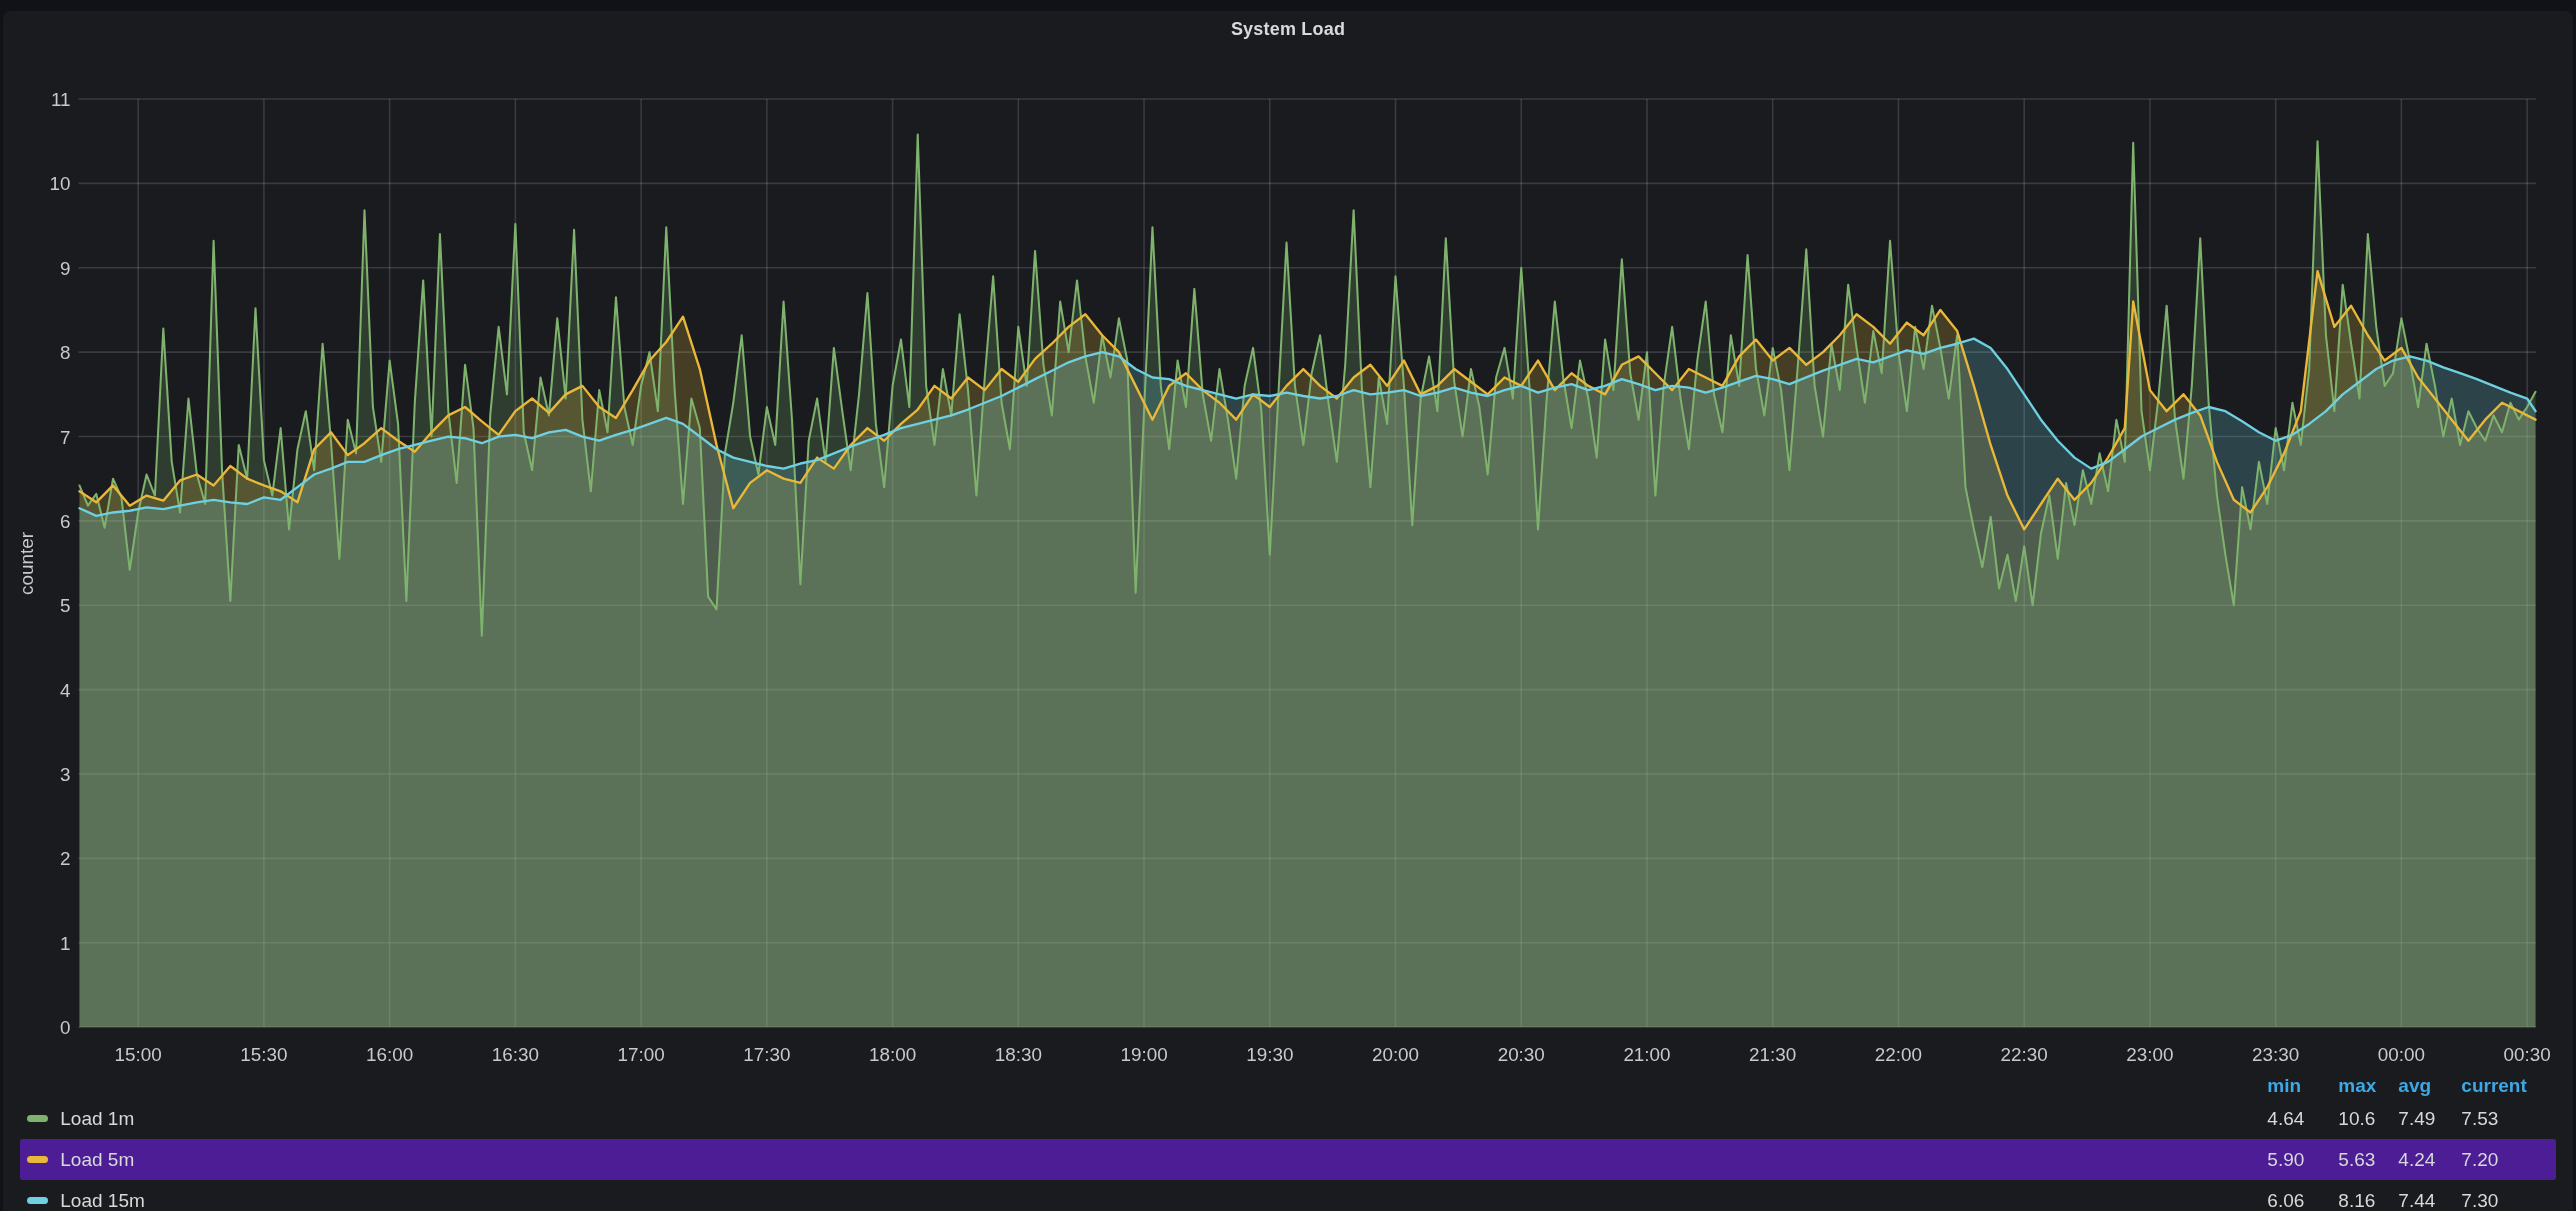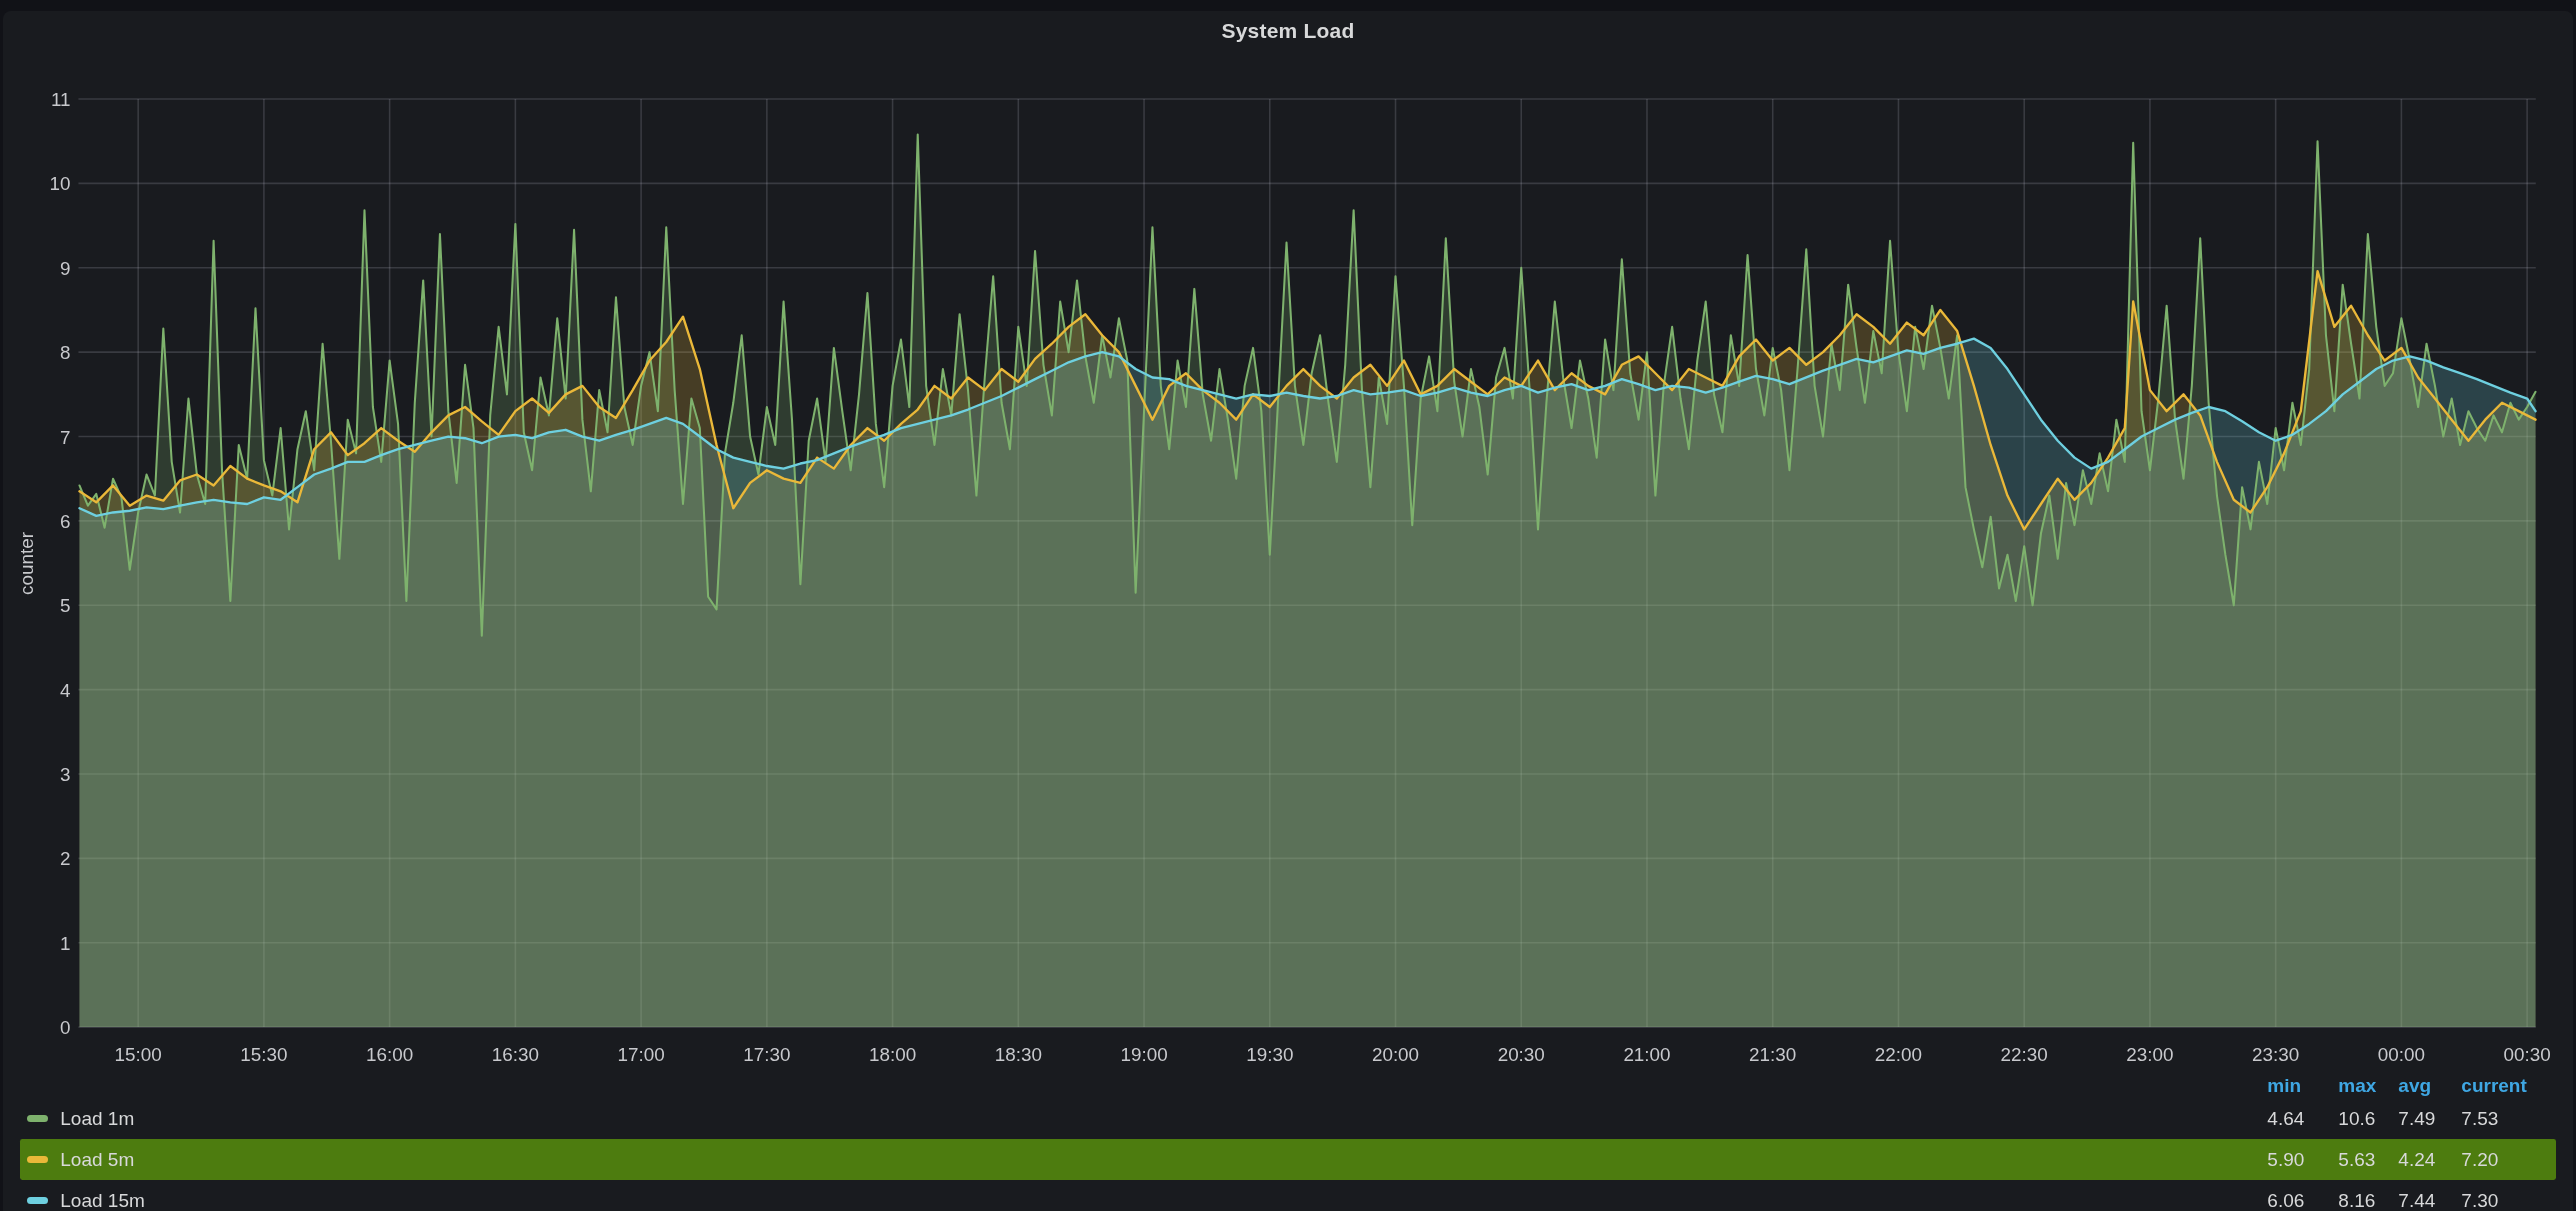--- a/index.html
+++ b/index.html
@@ -1,27 +1,27 @@
 <!DOCTYPE html>
 <html style="font-size:12.6px"><head>
 <meta charset="utf-8">
 <style>
   html,body{margin:0;padding:0;background:#111217;width:2576px;height:1212px;overflow:hidden;
     font-family:"Liberation Sans",sans-serif;-webkit-font-smoothing:antialiased;}
   #panel{position:absolute;top:11px;left:3.1px;right:3.1px;bottom:0;background:#191b1f;border-radius:7.9px 7.9px 0 0;}
   #panel-title{position:absolute;top:7.9px;left:0;right:0;text-align:center;
-    font-size:21px;font-weight:700;color:#d8d9da;letter-spacing:0.2px;}
+    font-size:18px;font-weight:700;color:#d8d9da;letter-spacing:0.2px;}
   #chart-svg{position:absolute;top:0;left:0;}
   .gridline{stroke:rgba(204,204,220,0.18);stroke-width:2;fill:none;}
   .tick-label{fill:#c8c9cd;font-size:24px;font-family:"Liberation Sans",sans-serif;}
   .axis-title{fill:#c8c9cd;font-size:24px;font-family:"Liberation Sans",sans-serif;}
   #legend{position:absolute;left:23.6px;right:23.6px;top:1062px;color:#d8d9da;font-size:19px;}
   .legend-header{display:flex;height:25px;align-items:center;}
   .legend-row{display:flex;height:41px;align-items:center;border-radius:2.4px;}
-  .legend-row.hl{background:#4d7c0f;margin:0 -6.3px;padding:0 6.3px;}
+  .legend-row.hl{background:#4c1d95;margin:0 -6.3px;padding:0 6.3px;}
   .legend-left{display:flex;align-items:center;}
   .swatch{width:21px;height:7px;border-radius:3.9px;margin-right:12.6px;display:inline-block;}
   .spacer{flex:1;}
   .cell{text-align:left;}
   .cell.min{width:71px;} .cell.max{width:60px;} .cell.avg{width:63px;} .cell.cur{width:88px;}
   .legend-header .cell{color:#3fa7e3;font-weight:700;}
   .lbl{color:#d8d9da;}
 </style>
 </head>
 <body>

